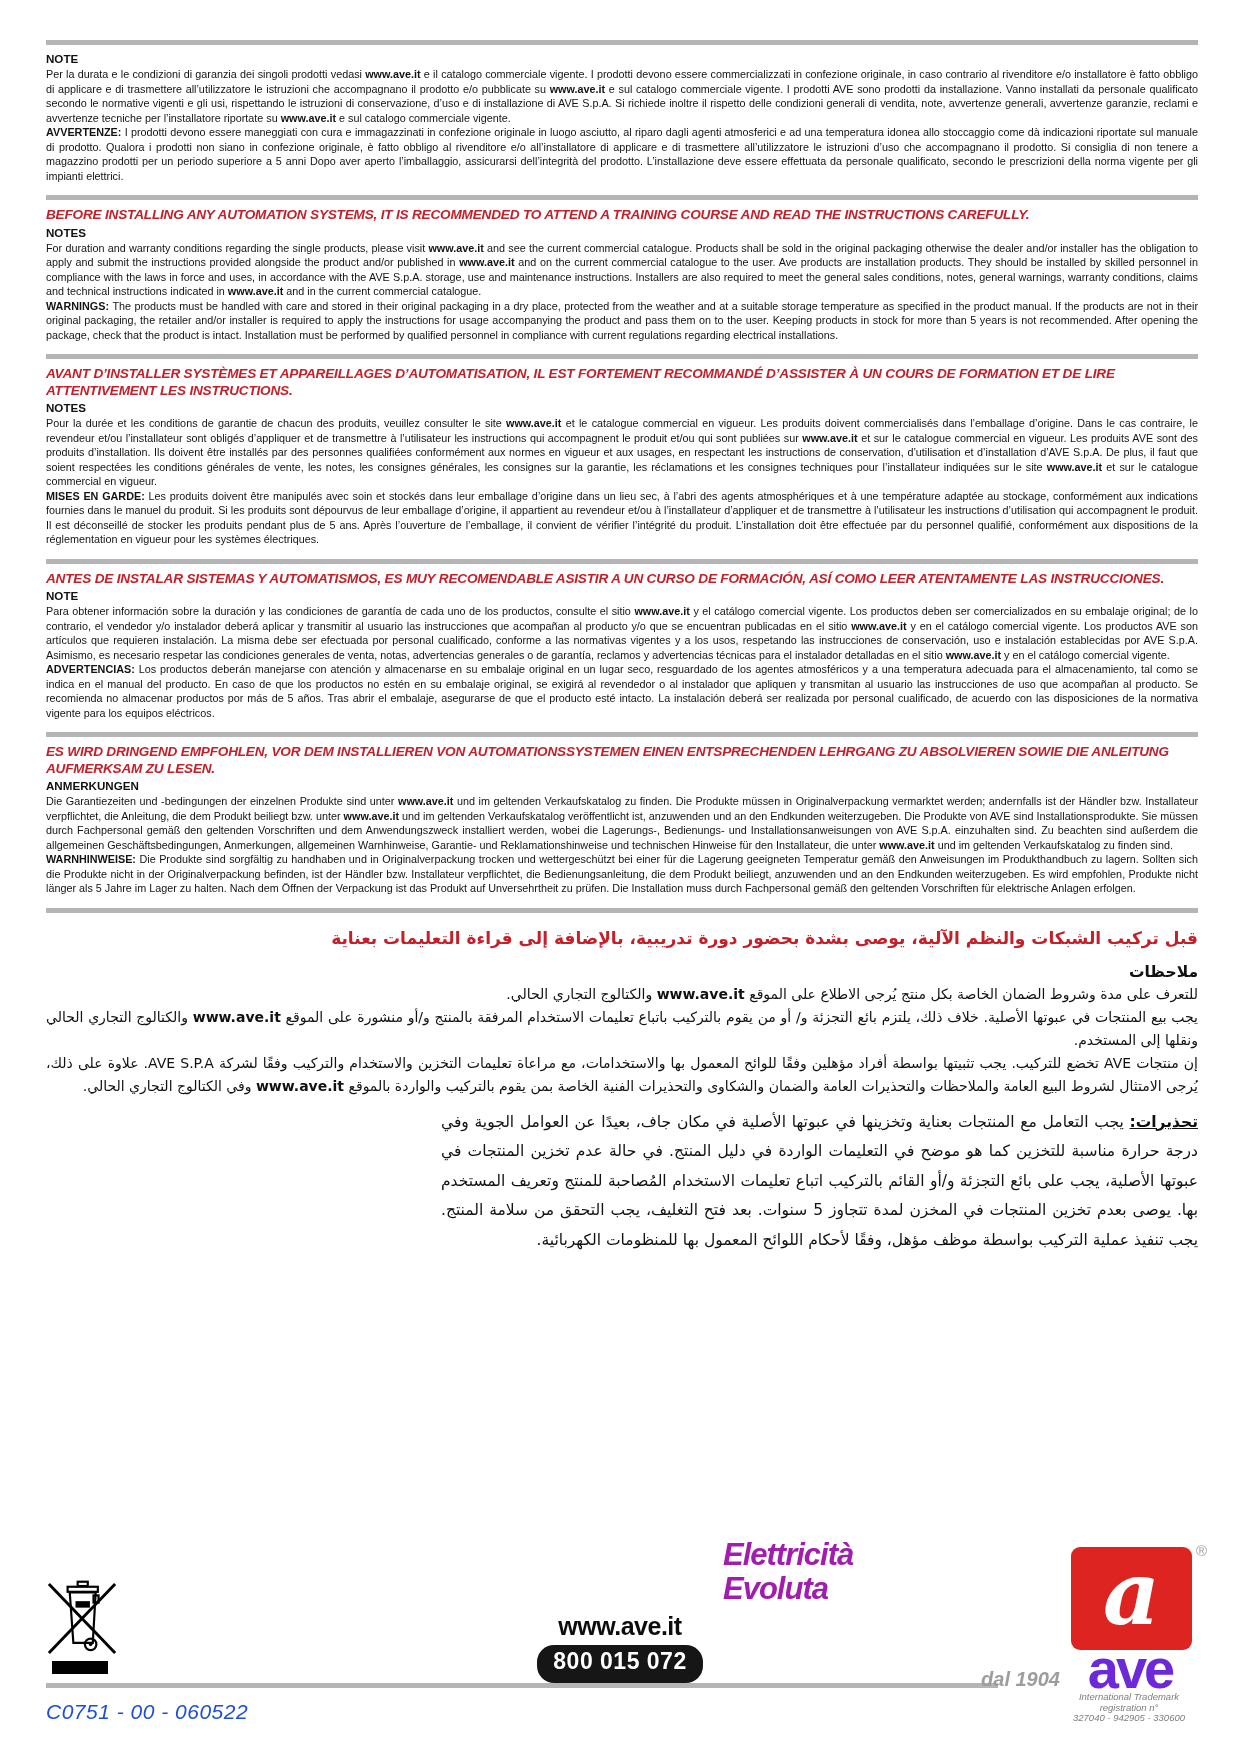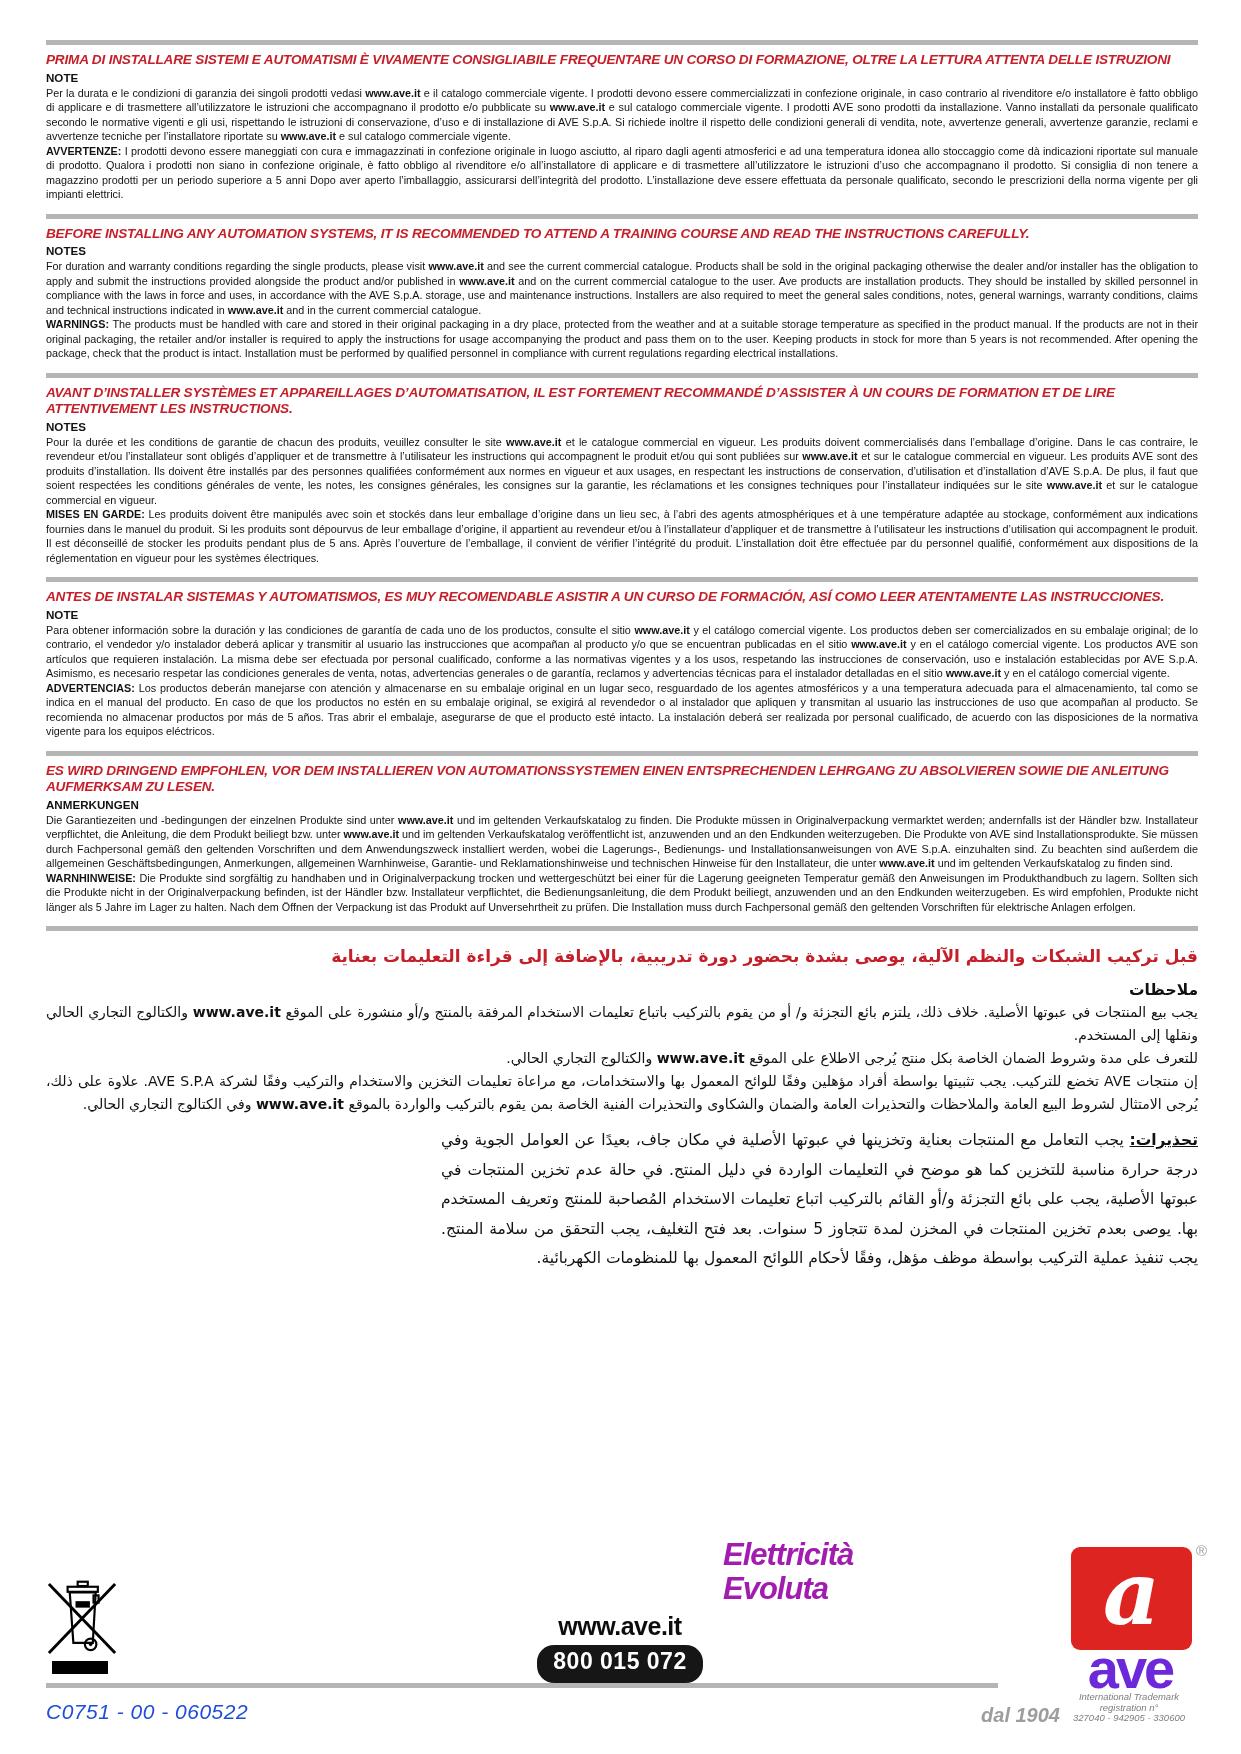--- a/index.html
+++ b/index.html
@@ -29,35 +29,34 @@
   .weee { position:absolute; left:46px; top:1576px; }
   .weee-bar { position:absolute; left:52px; top:1661px; width:56px; height:13px; background:#000; }
   .footer-line { position:absolute; left:46px; top:1683px; width:952px; height:5px; background:#b5b5b5; }
   .doc-code { position:absolute; left:46px; top:1700px; font-style:italic; font-size:21px; letter-spacing:0.5px; color:#1d4ed8; }
 
   .footer-center { position:absolute; left:460px; top:1612px; width:320px; text-align:center; }
   .website { font-weight:bold; font-size:25px; letter-spacing:-0.5px; color:#0d0d0d; }
   .phone-pill { display:inline-block; background:#161616; color:#fff; border-radius:17px; padding:3px 16px 8px 16px; font-size:23px; font-weight:bold; letter-spacing:0.5px; margin-top:4px; }
 
   .tagline { position:absolute; right:178px; top:1538px; width:340px; text-align:left; font-weight:bold; font-style:italic; font-size:31px; line-height:34px; letter-spacing:-1px; color:#a21caf; }
-  .since { position:absolute; right:181px; top:1704px; width:200px; text-align:right; font-weight:bold; font-style:italic; font-size:20px; color:#9d9d9d; }
+  .since { position:absolute; right:181px; top:1668px; width:200px; text-align:right; font-weight:bold; font-style:italic; font-size:20px; color:#9d9d9d; }
   .logo-square { position:absolute; left:1071px; top:1547px; width:121px; height:103px; background:#dd2420; border-radius:9px; display:flex; align-items:center; justify-content:center; }
   .logo-a { font-family:"DejaVu Serif",serif; font-style:italic; font-weight:bold; font-size:88px; line-height:88px; color:#fff; transform:translateY(-6px); }
   .reg-mark { position:absolute; left:1196px; top:1542px; font-size:15px; color:#9d9d9d; }
   .logo-name { position:absolute; left:1066px; top:1644px; width:128px; text-align:center; font-weight:bold; font-size:56px; line-height:50px; letter-spacing:-3px; color:#6d28d9; }
   .trademark { position:absolute; left:1058px; top:1692px; width:142px; text-align:center; font-size:9.5px; line-height:10.5px; color:#7d7d7d;font-style:italic; }
 </style>
 </head>
 <body>
 
 <div class="page">
 
   <section>
     <div class="divider"></div>
-    <h2 class="sec-title">PRIMA DI INSTALLARE SISTEMI E AUTOMATISMI È VIVAMENTE CONSIGLIABILE FREQUENTARE UN CORSO DI FORMAZIONE, OLTRE LA LETTURA ATTENTA DELLE ISTRUZIONI</h2>
     <div class="sec-label">NOTE</div>
     <p class="body"><span>Per la durata e le condizioni di garanzia dei singoli prodotti vedasi </span><span class="b">www.ave.it</span><span> e il catalogo commerciale vigente. I prodotti devono essere commercializzati in confezione originale, in caso contrario al rivenditore e/o installatore è fatto obbligo di applicare e di trasmettere all’utilizzatore le istruzioni che accompagnano il prodotto e/o pubblicate su </span><span class="b">www.ave.it</span><span> e sul catalogo commerciale vigente. I prodotti AVE sono prodotti da installazione. Vanno installati da personale qualificato secondo le normative vigenti e gli usi, rispettando le istruzioni di conservazione, d’uso e di installazione di AVE S.p.A. Si richiede inoltre il rispetto delle condizioni generali di vendita, note, avvertenze generali, avvertenze garanzie, reclami e avvertenze tecniche per l’installatore riportate su </span><span class="b">www.ave.it</span><span> e sul catalogo commerciale vigente.</span></p>
     <p class="body"><span class="b">AVVERTENZE: </span><span>I prodotti devono essere maneggiati con cura e immagazzinati in confezione originale in luogo asciutto, al riparo dagli agenti atmosferici e ad una temperatura idonea allo stoccaggio come dà indicazioni riportate sul manuale di prodotto. Qualora i prodotti non siano in confezione originale, è fatto obbligo al rivenditore e/o all’installatore di applicare e di trasmettere all’utilizzatore le istruzioni d’uso che accompagnano il prodotto. Si consiglia di non tenere a magazzino prodotti per un periodo superiore a 5 anni Dopo aver aperto l’imballaggio, assicurarsi dell’integrità del prodotto. L’installazione deve essere effettuata da personale qualificato, secondo le prescrizioni della norma vigente per gli impianti elettrici.</span></p>
   </section>
 
   <section>
     <div class="divider"></div>
     <h2 class="sec-title">BEFORE INSTALLING ANY AUTOMATION SYSTEMS, IT IS RECOMMENDED TO ATTEND A TRAINING COURSE AND READ THE INSTRUCTIONS CAREFULLY.</h2>
     <div class="sec-label">NOTES</div>
     <p class="body"><span>For duration and warranty conditions regarding the single products, please visit </span><span class="b">www.ave.it</span><span> and see the current commercial catalogue. Products shall be sold in the original packaging otherwise the dealer and/or installer has the obligation to apply and submit the instructions provided alongside the product and/or published in </span><span class="b">www.ave.it</span><span> and on the current commercial catalogue to the user. Ave products are installation products. They should be installed by skilled personnel in compliance with the laws in force and uses, in accordance with the AVE S.p.A. storage, use and maintenance instructions. Installers are also required to meet the general sales conditions, notes, general warnings, warranty conditions, claims and technical instructions indicated in </span><span class="b">www.ave.it</span><span> and in the current commercial catalogue.</span></p>
@@ -85,22 +84,22 @@
     <h2 class="sec-title">ES WIRD DRINGEND EMPFOHLEN, VOR DEM INSTALLIEREN VON AUTOMATIONSSYSTEMEN EINEN ENTSPRECHENDEN LEHRGANG ZU ABSOLVIEREN SOWIE DIE ANLEITUNG AUFMERKSAM ZU LESEN.</h2>
     <div class="sec-label">ANMERKUNGEN</div>
     <p class="body"><span>Die Garantiezeiten und -bedingungen der einzelnen Produkte sind unter </span><span class="b">www.ave.it</span><span> und im geltenden Verkaufskatalog zu finden. Die Produkte müssen in Originalverpackung vermarktet werden; andernfalls ist der Händler bzw. Installateur verpflichtet, die Anleitung, die dem Produkt beiliegt bzw. unter </span><span class="b">www.ave.it</span><span> und im geltenden Verkaufskatalog veröffentlicht ist, anzuwenden und an den Endkunden weiterzugeben. Die Produkte von AVE sind Installationsprodukte. Sie müssen durch Fachpersonal gemäß den geltenden Vorschriften und dem Anwendungszweck installiert werden, wobei die Lagerungs-, Bedienungs- und Installationsanweisungen von AVE S.p.A. einzuhalten sind. Zu beachten sind außerdem die allgemeinen Geschäftsbedingungen, Anmerkungen, allgemeinen Warnhinweise, Garantie- und Reklamationshinweise und technischen Hinweise für den Installateur, die unter </span><span class="b">www.ave.it</span><span> und im geltenden Verkaufskatalog zu finden sind.</span></p>
     <p class="body"><span class="b">WARNHINWEISE: </span><span>Die Produkte sind sorgfältig zu handhaben und in Originalverpackung trocken und wettergeschützt bei einer für die Lagerung geeigneten Temperatur gemäß den Anweisungen im Produkthandbuch zu lagern. Sollten sich die Produkte nicht in der Originalverpackung befinden, ist der Händler bzw. Installateur verpflichtet, die Bedienungsanleitung, die dem Produkt beiliegt, anzuwenden und an den Endkunden weiterzugeben. Es wird empfohlen, Produkte nicht länger als 5 Jahre im Lager zu halten. Nach dem Öffnen der Verpackung ist das Produkt auf Unversehrtheit zu prüfen. Die Installation muss durch Fachpersonal gemäß den geltenden Vorschriften für elektrische Anlagen erfolgen.</span></p>
   </section>
 
   <section class="ar" dir="rtl">
     <div class="divider"></div>
     <h2 class="ar-title">قبل تركيب الشبكات والنظم الآلية، يوصى بشدة بحضور دورة تدريبية، بالإضافة إلى قراءة التعليمات بعناية</h2>
     <div class="ar-label">ملاحظات</div>
+    <p class="ar-body"><span>للتعرف على مدة وشروط الضمان الخاصة بكل منتج يُرجى الاطلاع على الموقع </span><span class="b">www.ave.it</span><span> والكتالوج التجاري الحالي.</span></p>
     <p class="ar-body"><span>يجب بيع المنتجات في عبوتها الأصلية. خلاف ذلك، يلتزم بائع التجزئة و/ أو من يقوم بالتركيب باتباع تعليمات الاستخدام المرفقة بالمنتج و/أو منشورة على الموقع </span><span class="b">www.ave.it</span><span> والكتالوج التجاري الحالي ونقلها إلى المستخدم.</span></p>
-    <p class="ar-body"><span>للتعرف على مدة وشروط الضمان الخاصة بكل منتج يُرجى الاطلاع على الموقع </span><span class="b">www.ave.it</span><span> والكتالوج التجاري الحالي.</span></p>
     <p class="ar-body"><span>إن منتجات AVE تخضع للتركيب. يجب تثبيتها بواسطة أفراد مؤهلين وفقًا للوائح المعمول بها والاستخدامات، مع مراعاة تعليمات التخزين والاستخدام والتركيب وفقًا لشركة AVE S.P.A. علاوة على ذلك، يُرجى الامتثال لشروط البيع العامة والملاحظات والتحذيرات العامة والضمان والشكاوى والتحذيرات الفنية الخاصة بمن يقوم بالتركيب والواردة بالموقع </span><span class="b">www.ave.it</span><span> وفي الكتالوج التجاري الحالي.</span></p>
     <p class="ar-warn"><span class="b u">تحذيرات:</span><span> يجب التعامل مع المنتجات بعناية وتخزينها في عبوتها الأصلية في مكان جاف، بعيدًا عن العوامل الجوية وفي درجة حرارة مناسبة للتخزين كما هو موضح في التعليمات الواردة في دليل المنتج. في حالة عدم تخزين المنتجات في عبوتها الأصلية، يجب على بائع التجزئة و/أو القائم بالتركيب اتباع تعليمات الاستخدام المُصاحبة للمنتج وتعريف المستخدم بها. يوصى بعدم تخزين المنتجات في المخزن لمدة تتجاوز 5 سنوات. بعد فتح التغليف، يجب التحقق من سلامة المنتج. يجب تنفيذ عملية التركيب بواسطة موظف مؤهل، وفقًا لأحكام اللوائح المعمول بها للمنظومات الكهربائية.</span></p>
   </section>
 
 </div>
 
 <div class="footer">
 
   <div class="weee">
     <svg width="72" height="82" viewBox="0 0 100 112" fill="none" xmlns="http://www.w3.org/2000/svg">

